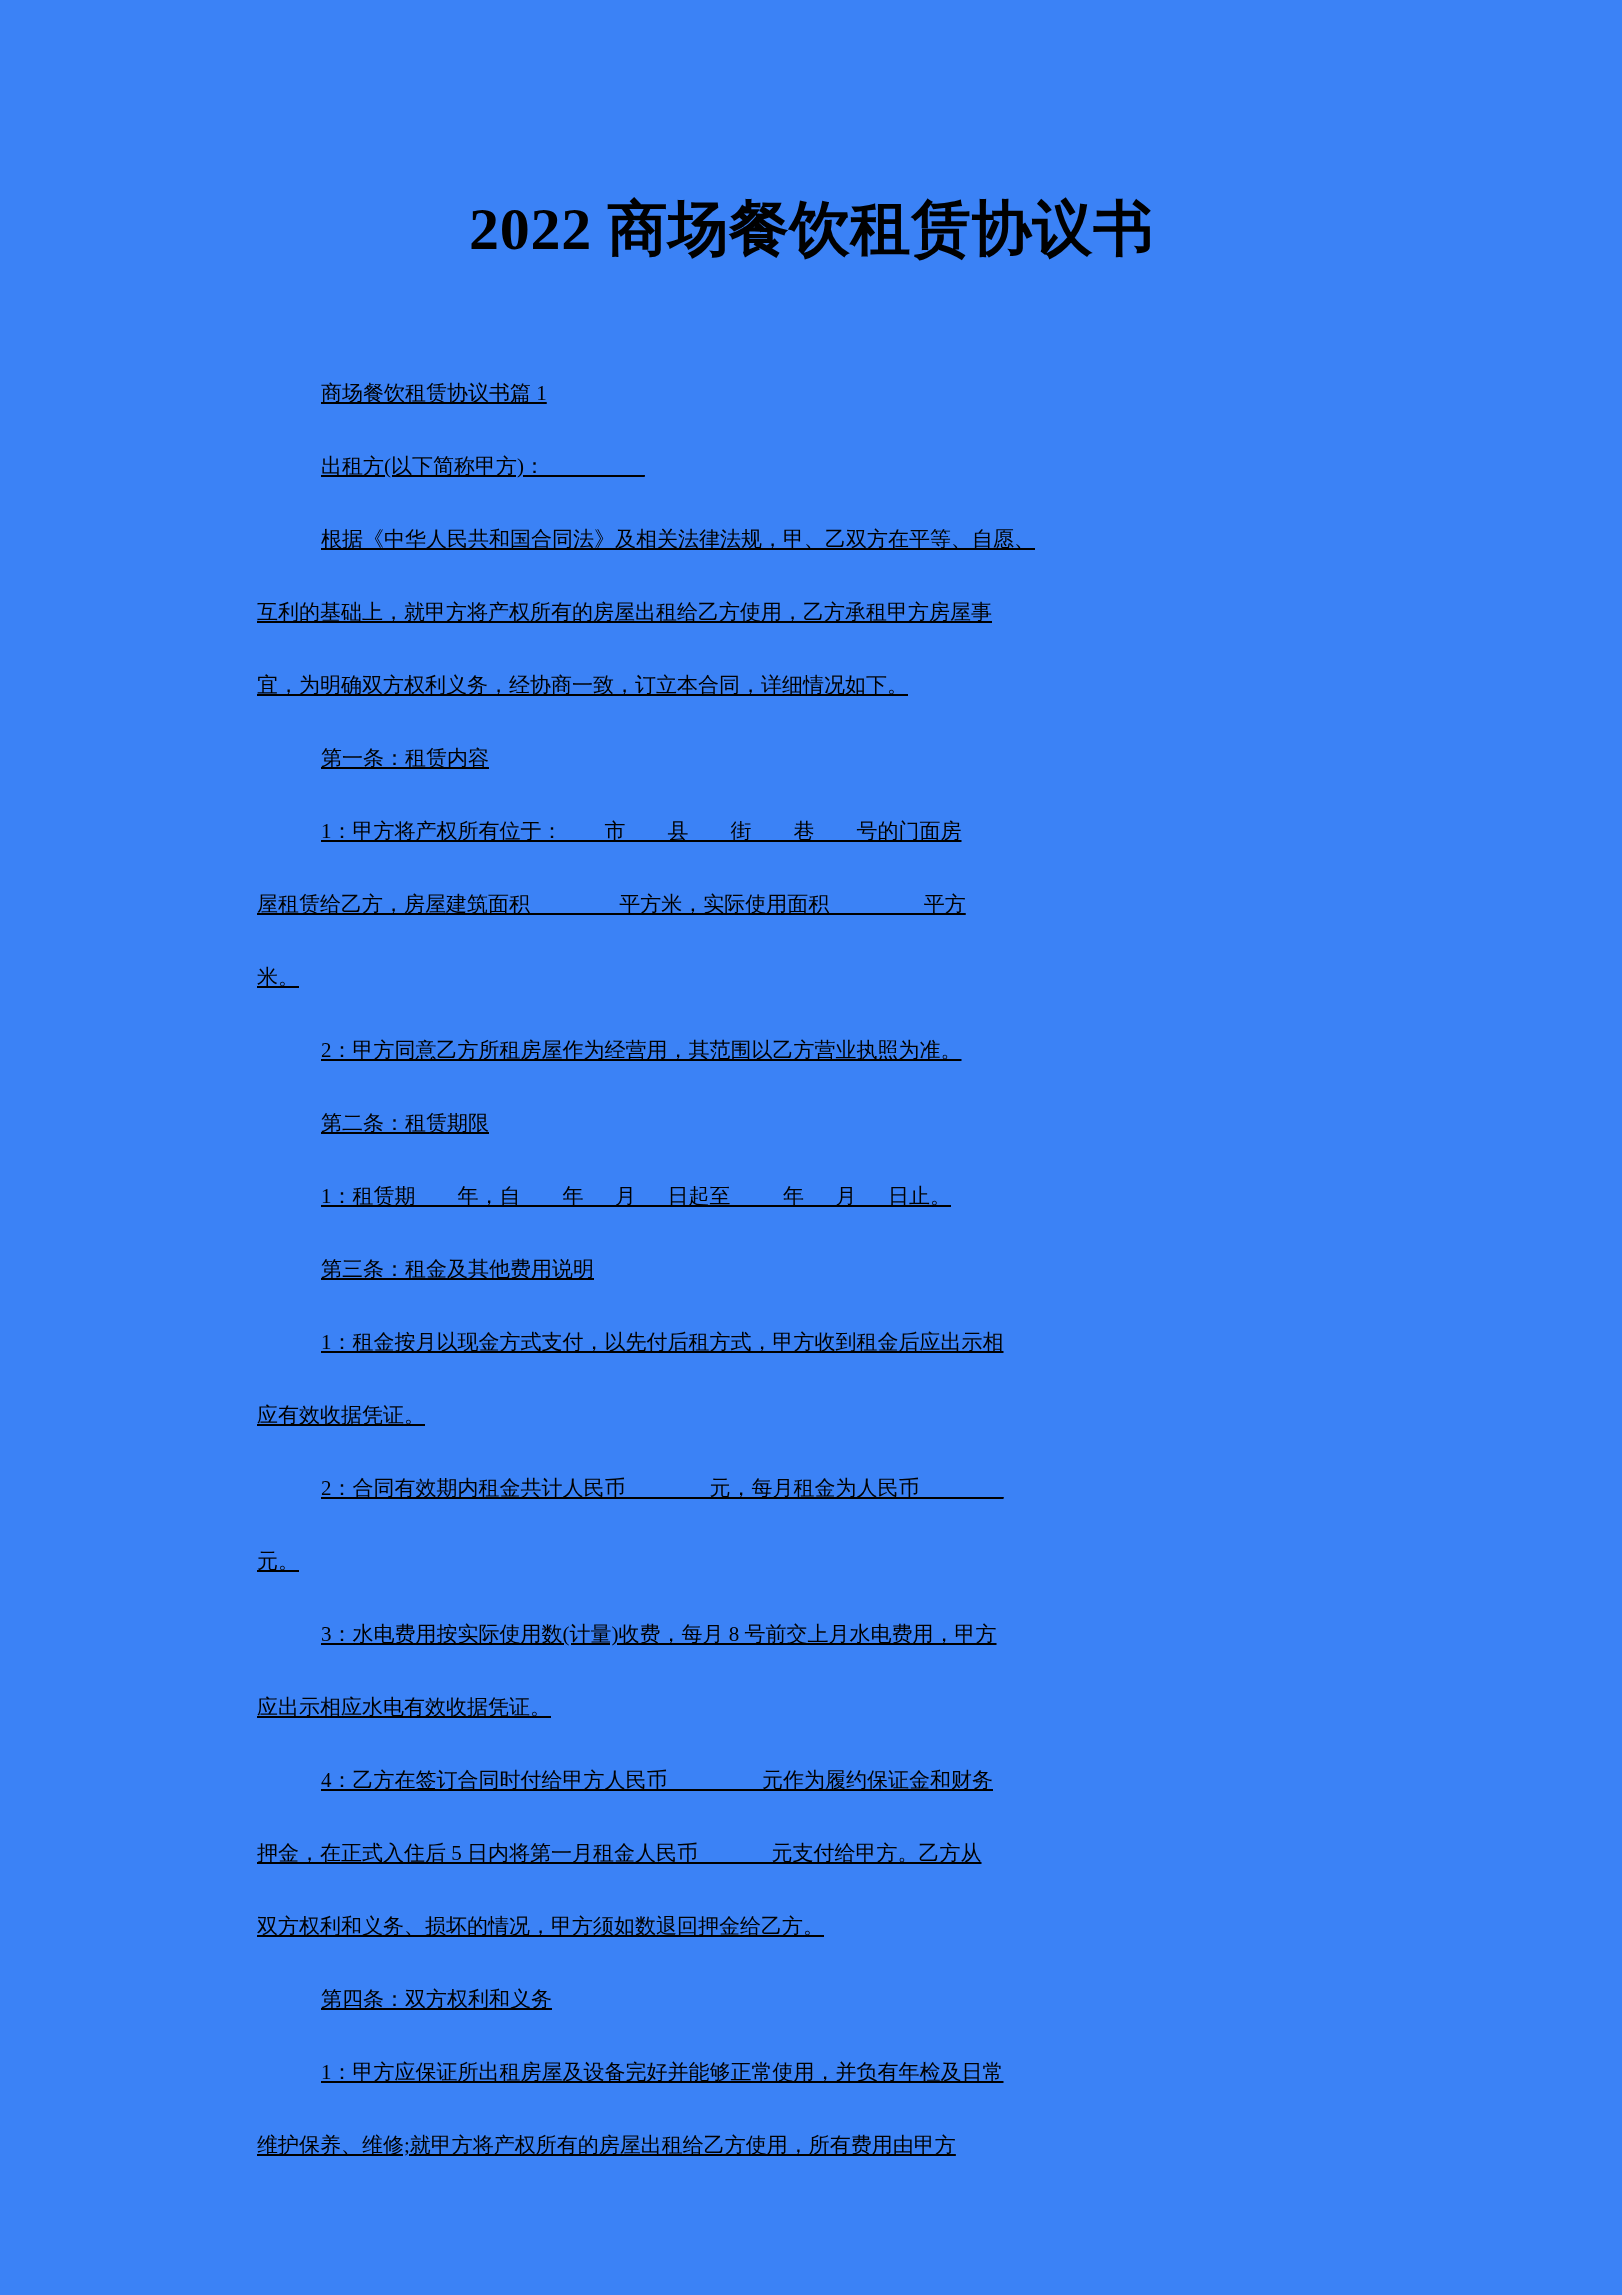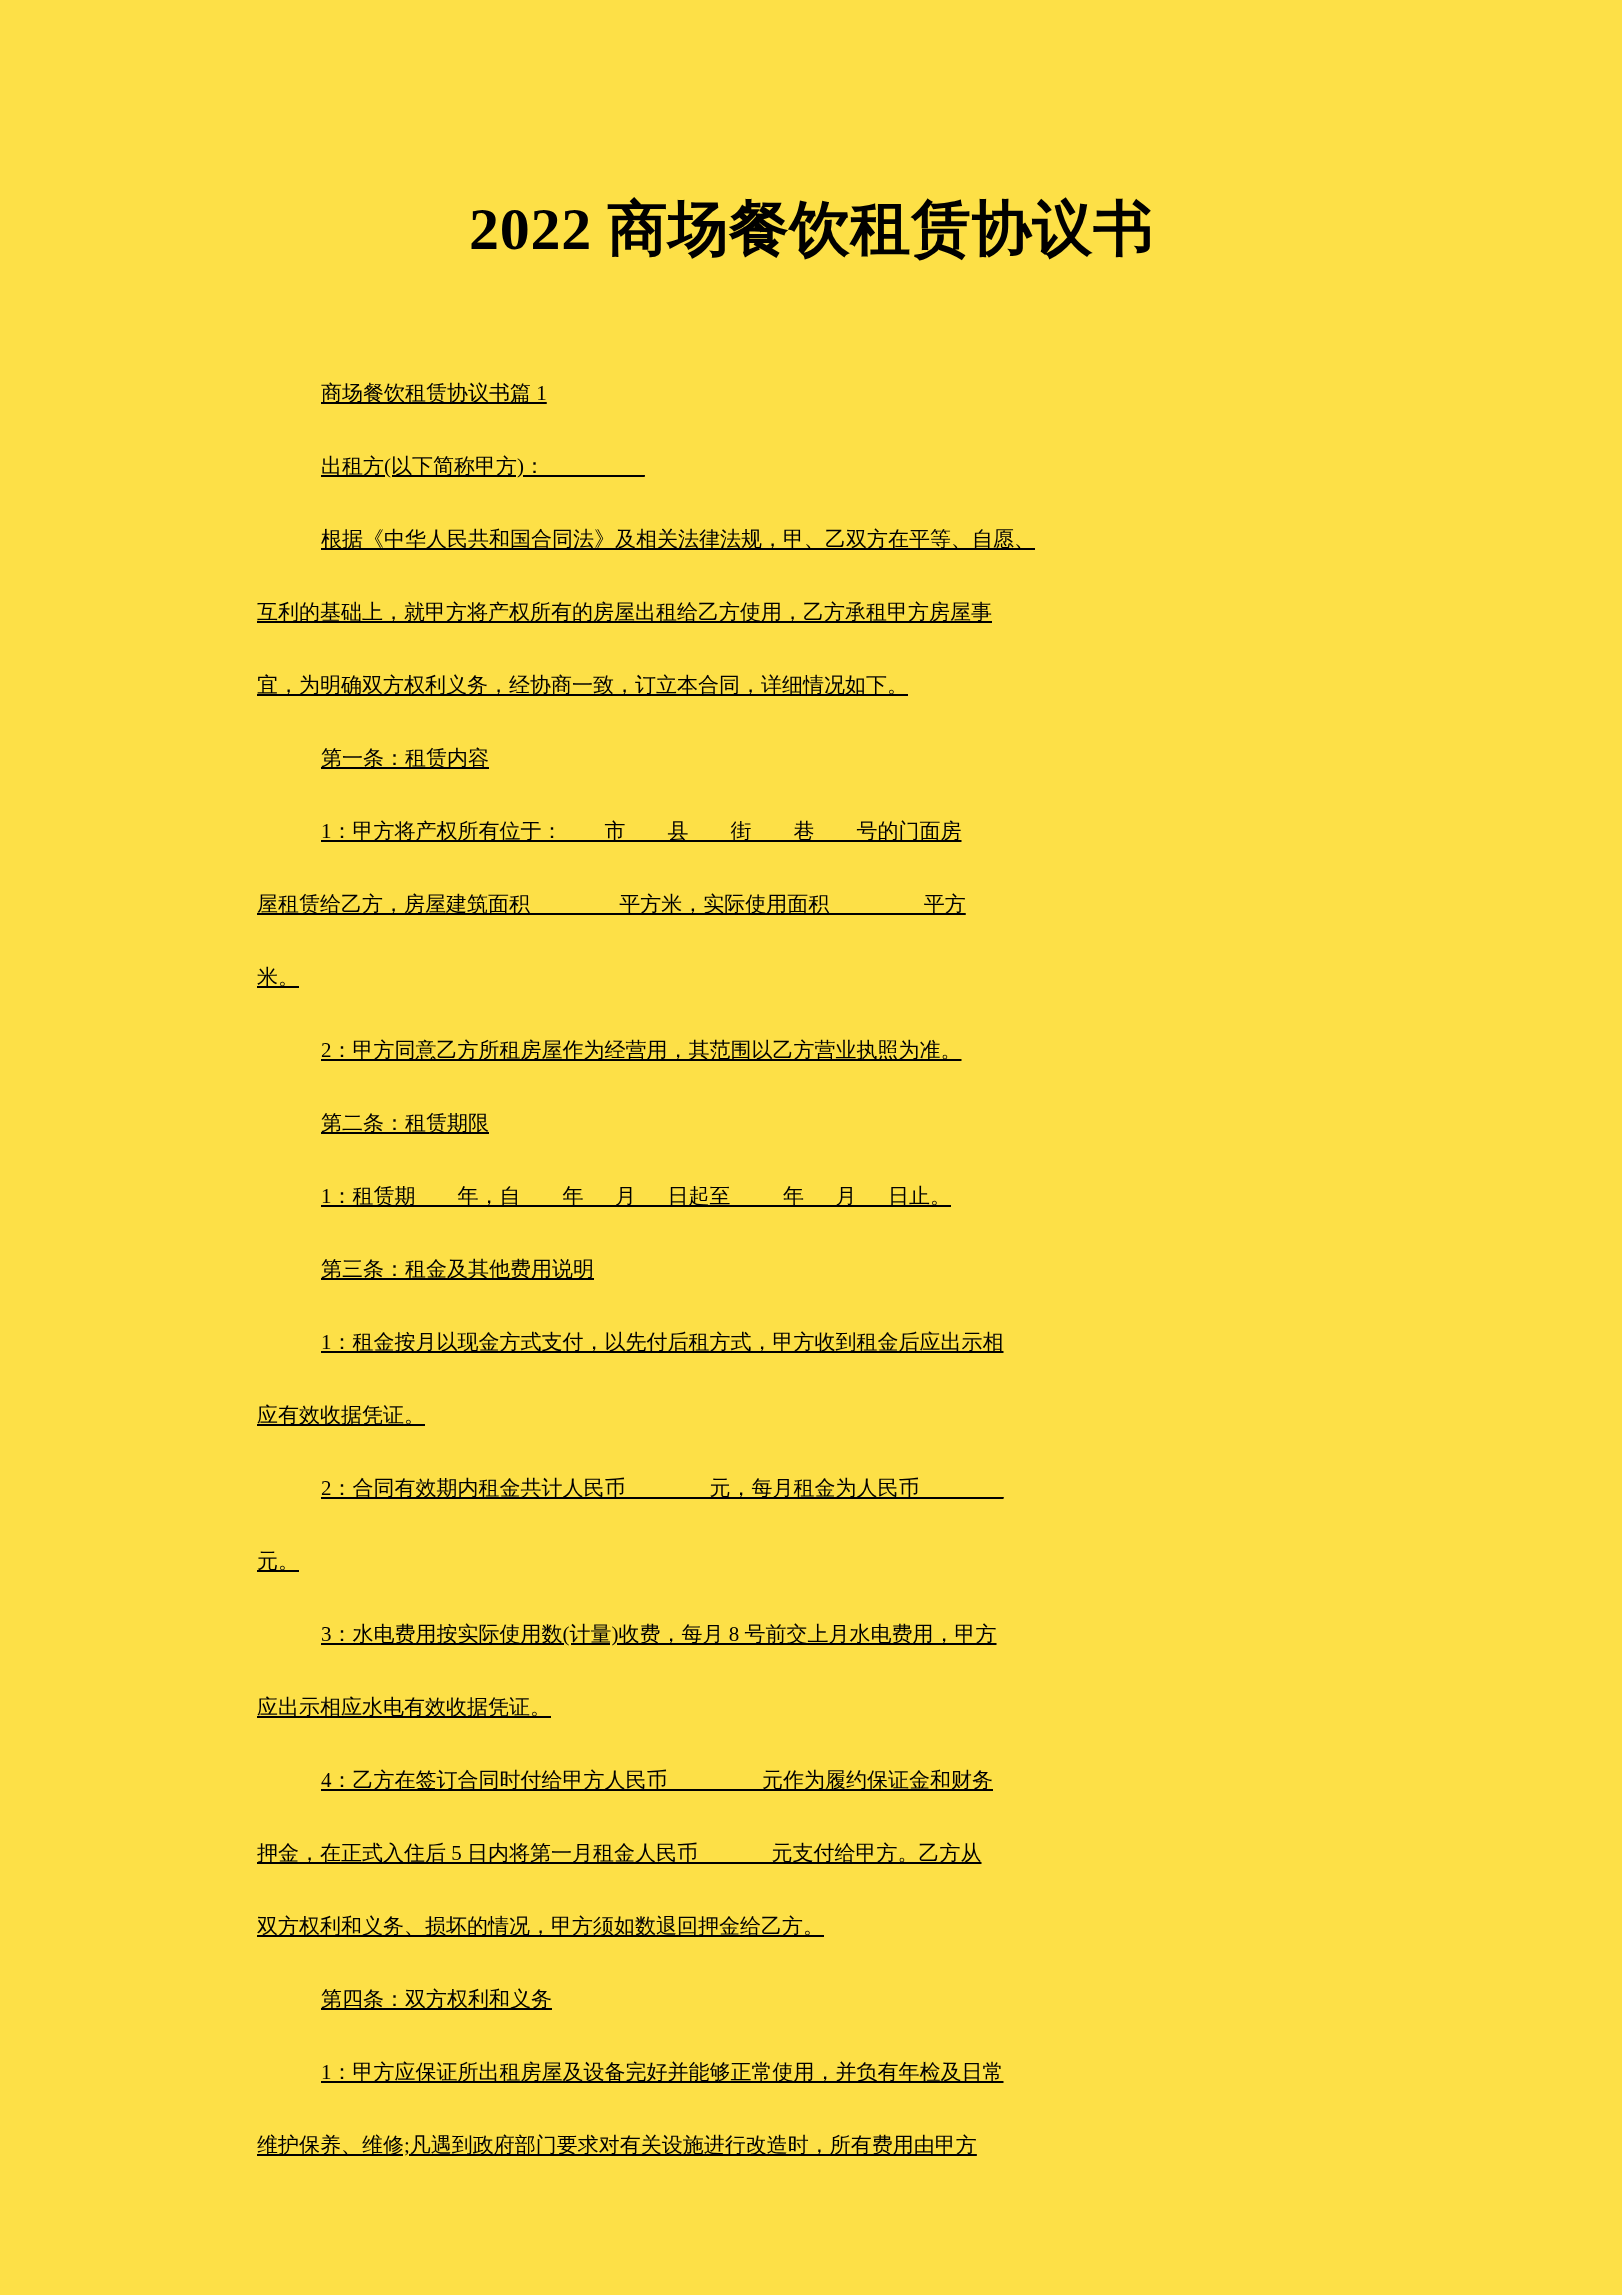--- a/index.html
+++ b/index.html
@@ -4,21 +4,21 @@
 <style>
   html, body {
     margin: 0;
     padding: 0;
     background: #ffffff;
   }
   .page {
     position: relative;
     width: 1623px;
     height: 2295px;
-    background: #fde047;
+    background: #3b82f6;
     overflow: hidden;
     font-family: "Liberation Serif", "DejaVu Serif", serif;
     color: #000000;
   }
   .doc-title {
     position: absolute;
     top: 198px;
     left: 0;
     width: 100%;
     margin: 0;
@@ -73,17 +73,17 @@
     <p class="line">应有效收据凭证。</p>
     <p class="line indent">2：合同有效期内租金共计人民币________元，每月租金为人民币________</p>
     <p class="line">元。</p>
     <p class="line indent">3：水电费用按实际使用数(计量)收费，每月 8 号前交上月水电费用，甲方</p>
     <p class="line">应出示相应水电有效收据凭证。</p>
     <p class="line indent">4：乙方在签订合同时付给甲方人民币_________元作为履约保证金和财务</p>
     <p class="line">押金，在正式入住后 5 日内将第一月租金人民币_______元支付给甲方。乙方从</p>
     <p class="line">双方权利和义务、损坏的情况，甲方须如数退回押金给乙方。</p>
     <p class="line indent">第四条：双方权利和义务</p>
     <p class="line indent">1：甲方应保证所出租房屋及设备完好并能够正常使用，并负有年检及日常</p>
-    <p class="line">维护保养、维修;凡遇到政府部门要求对有关设施进行改造时，所有费用由甲方</p>
+    <p class="line">维护保养、维修;就甲方将产权所有的房屋出租给乙方使用，所有费用由甲方</p>
   </div>
 
 </div>
 
 
 </body></html>

